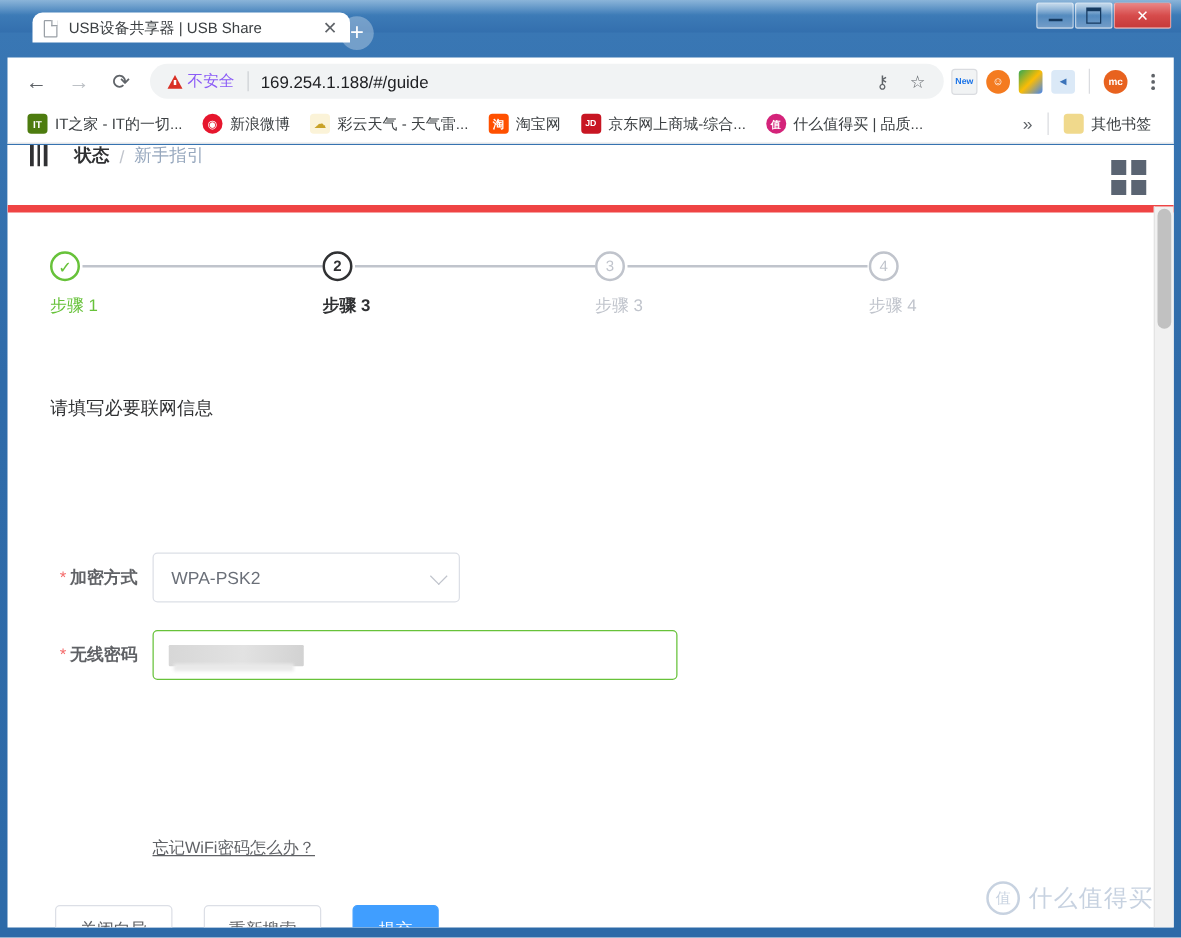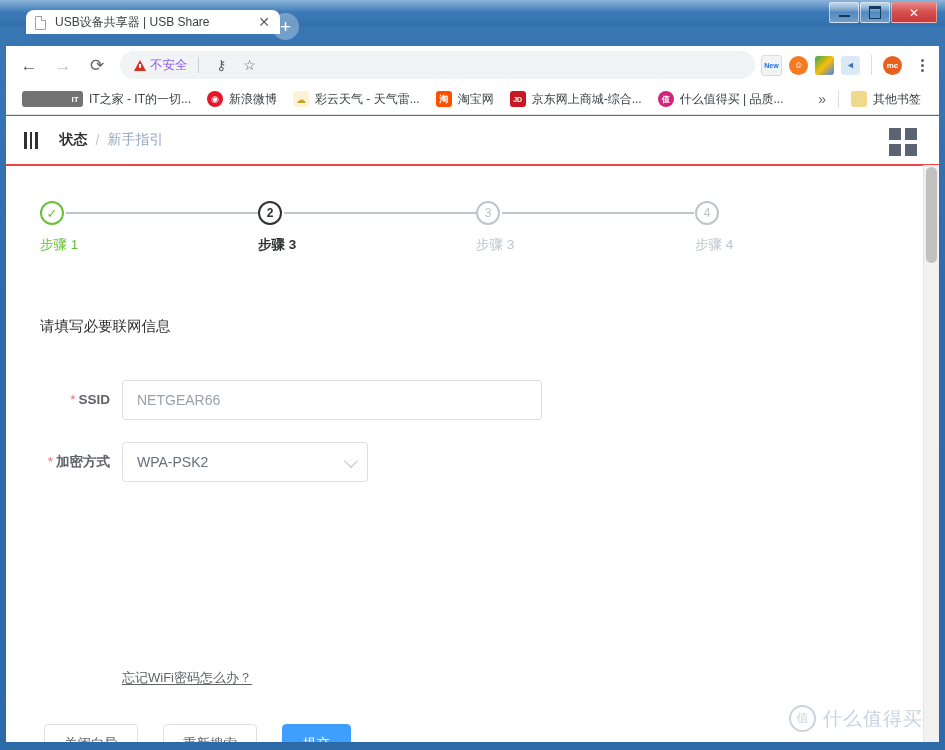--- a/index.html
+++ b/index.html
@@ -138,21 +138,21 @@
   .bm-overflow{margin-left:auto;display:flex;align-items:center;gap:4px;}
   .chev2{font-size:14px;color:#5f6368;padding:0 8px;}
   .vsep{width:1px;height:18px;background:#dadce0;}
 
   
   .page{
     position:absolute;left:6px;top:116px;right:6px;bottom:8px;background:#fff;overflow:hidden;
   }
   .page-header{
     position:absolute;left:0;top:0;right:0;height:48px;background:#fff;
-    border-bottom:2px solid #ef4444;display:flex;align-items:center;
+    border-bottom:6px solid #ef4444;display:flex;align-items:flex-start;
   }
   .hamburger{margin-left:18px;display:flex;gap:3px;align-items:center;flex:0 0 auto;}
   .hamburger i{display:block;width:2.5px;height:17px;background:#303133;}
   .crumbs{margin-left:22px;font-size:14px;display:flex;align-items:center;gap:8px;}
   .crumb-cur{color:#303133;font-weight:bold;}
   .crumb-sep{color:#c0c4cc;}
   .crumb-next{color:#97a8be;}
   .grid-ico{
     position:absolute;right:22px;top:12px;width:28px;height:28px;
     display:grid;grid-template-columns:12px 12px;grid-template-rows:12px 12px;gap:4px;
@@ -273,20 +273,21 @@
     <div class="navbtn back">←</div>
     <div class="navbtn fwd">→</div>
     <div class="navbtn">⟳</div>
 
     <div class="omnibox">
       <span class="insecure">
         <span class="warn-tri"></span>
         <span>不安全</span>
       </span>
       <span class="sep"></span>
+      <span class="url">169.254.1.188/#/guide</span>
       <span class="omni-icons">
         <span class="omni-ico">⚷</span>
         <span class="omni-ico">☆</span>
       </span>
     </div>
 
     <div class="ext-icons">
       <span class="ext" style="background:#f1f3f4;color:#1a73e8;font-size:7px;border:1px solid #dadce0;">New</span>
       <span class="ext" style="background:#f47b20;border-radius:50%;">☺</span>
       <span class="ext" style="background:linear-gradient(135deg,#34a853 0%,#fbbc05 50%,#4285f4 100%);"></span>
@@ -296,21 +297,21 @@
       <span class="menu-dots">
           <i></i>
           <i></i>
           <i></i>
         </span>
     </div>
   </div>
 
   <div class="bookmarks">
     <span class="bm">
-      <span class="bmicon" style="background:#737373;padding-left:45px;">IT</span>
+      <span class="bmicon" style="background:#4d7c0f;">IT</span>
       <span>IT之家 - IT的一切...</span>
     </span>
     <span class="bm">
       <span class="bmicon" style="background:#e6162d;border-radius:50%;font-size:9px;">◉</span>
       <span>新浪微博</span>
     </span>
     <span class="bm">
       <span class="bmicon" style="background:#fbf3d8;color:#c9a227;font-size:10px;">☁</span>
       <span>彩云天气 - 天气雷...</span>
     </span>
@@ -378,41 +379,43 @@
           <div class="label">步骤 3</div>
         </div>
         <div class="step" style="left:655px;">
           <div class="circle">4</div>
           <div class="label">步骤 4</div>
         </div>
       </div>
 
       <div class="form-title">请填写必要联网信息</div>
 
-      <div class="frow" style="top:215px;">
-        <div class="flabel">
-          <span class="req">*</span><span>SSID</span>
-        </div>
-        <div class="ffield">
-          <div class="inp" style="width:420px;">NETGEAR66</div>
-        </div>
-      </div>
 
       <div class="frow" style="top:277px;">
         <div class="flabel">
           <span class="req">*</span><span>加密方式</span>
         </div>
         <div class="ffield">
           <div class="sel" style="width:246px;">
             <span>WPA-PSK2</span>
             <span class="chev"></span>
           </div>
         </div>
       </div>
 
+      <div class="frow" style="top:339px;">
+        <div class="flabel">
+          <span class="req">*</span><span>无线密码</span>
+        </div>
+        <div class="ffield">
+          <div class="inp green" style="width:420px;position:relative;">
+            <span class="masked"></span>
+          </div>
+        </div>
+      </div>
 
       <div class="helper">忘记WiFi密码怎么办？</div>
 
       <div class="btns">
         <div class="btn">关闭向导</div>
         <div class="btn">重新搜索</div>
         <div class="btn primary">提交</div>
       </div>
 
       <div class="watermark">

